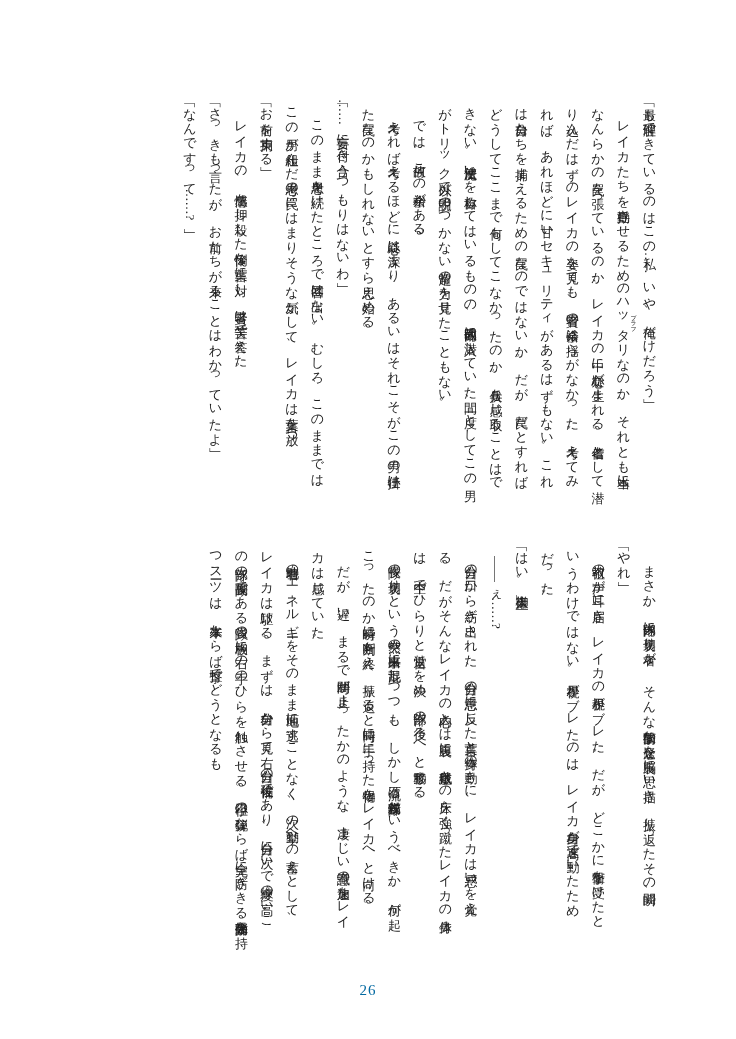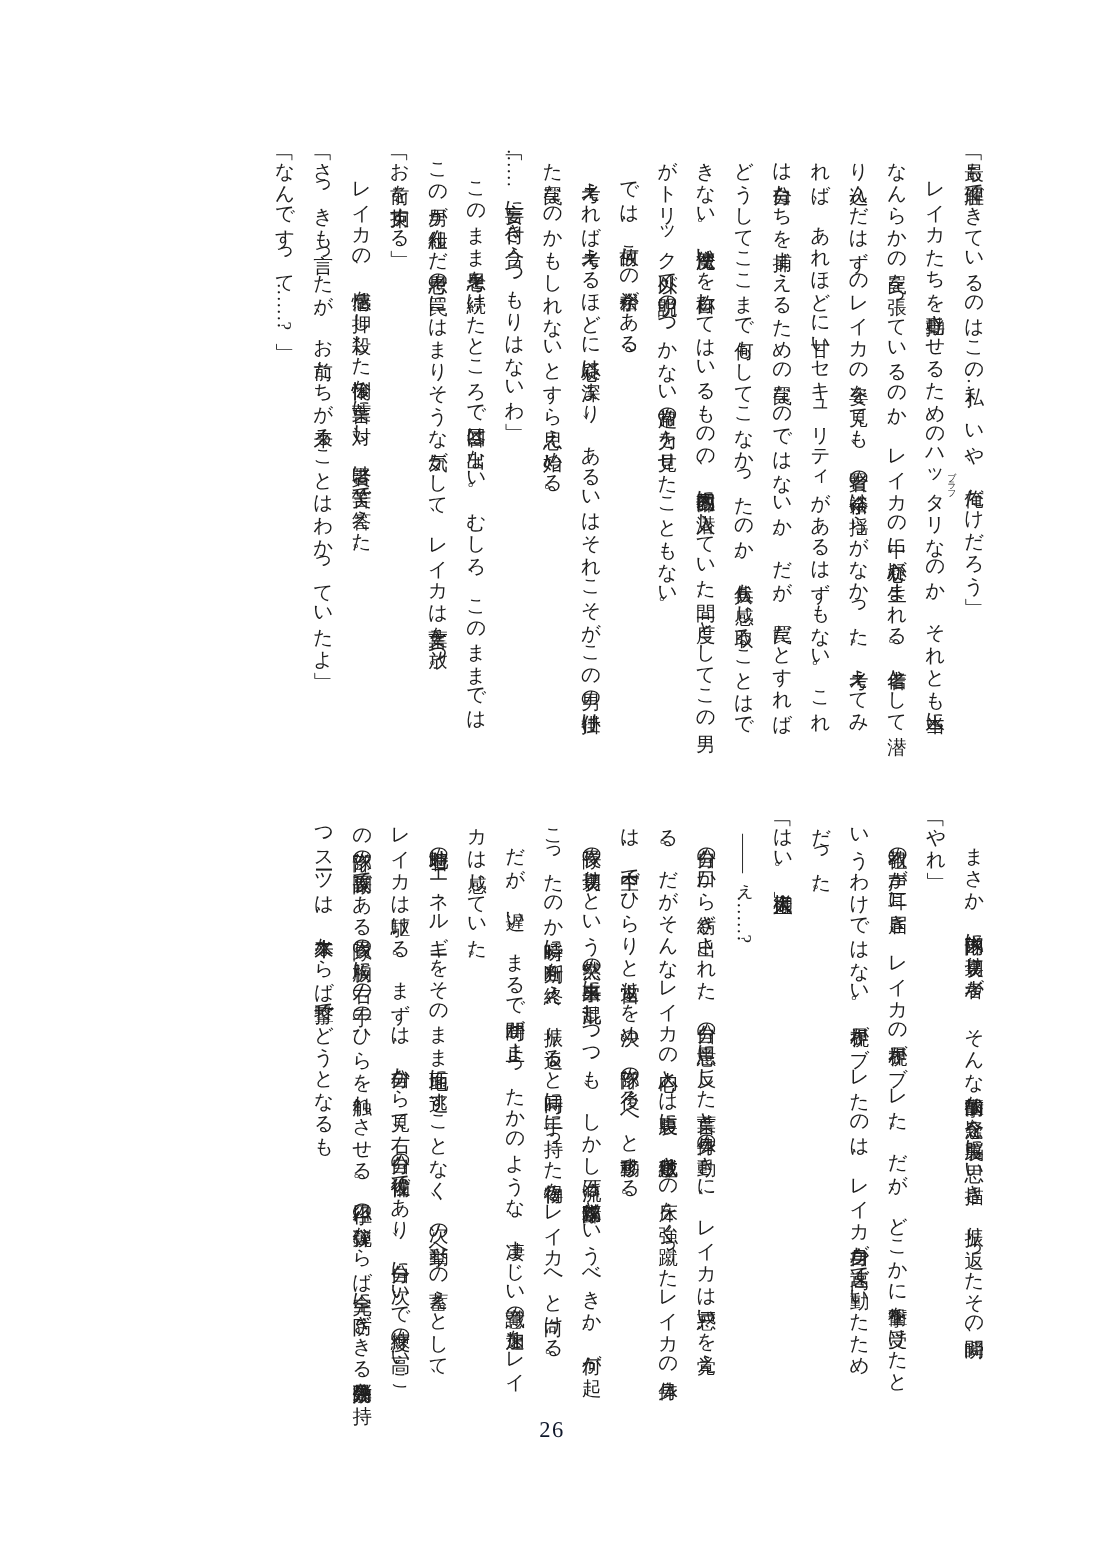--- a/index.html
+++ b/index.html
@@ -40,27 +40,27 @@
   }
   .para.indent { text-indent: 1em; }
   ruby { ruby-align: center; }
   rt {
     font-size: 6px;
     letter-spacing: 0;
     line-height: 1;
   }
   .page-number {
     position: absolute;
-    top: 946px;
+    top: 982px;
     left: 0;
     width: 736px;
     text-align: center;
     font-size: 15px;
     letter-spacing: 1px;
-    color: #0f172a;
+    color: #0369a1;
   }
 </style>
 </head>
 <body>
 
 <div class="scan-page">
   <div class="text-block block-upper">
       <p class="para">「最も理解できているのはこの私……いや、俺だけだろう」</p>
       <p class="para indent">レイカたちを動揺させるための<ruby>ハッタリ<rt>ブラフ</rt></ruby>なのか、それとも本当になんらかの罠を張っているのか、レイカの中に疑心が生まれる。信者として潜り込んだはずのレイカの姿を見ても、賢者の余裕は揺らがなかった。考えてみれば、あれほどに甘いセキュリティがあるはずもない。これは自分たちを捕まえるための罠なのではないか。だが、罠だとすればどうしてここまで何もしてこなかったのか。伏兵も感じ取ることはできない。魔法使いを自称してはいるものの、教団内部に潜入していた間、一度としてこの男がトリック以外で説明のつかない超常の力を見せたこともない。</p>
       <p class="para indent">では、何故この余裕がある?</p>

